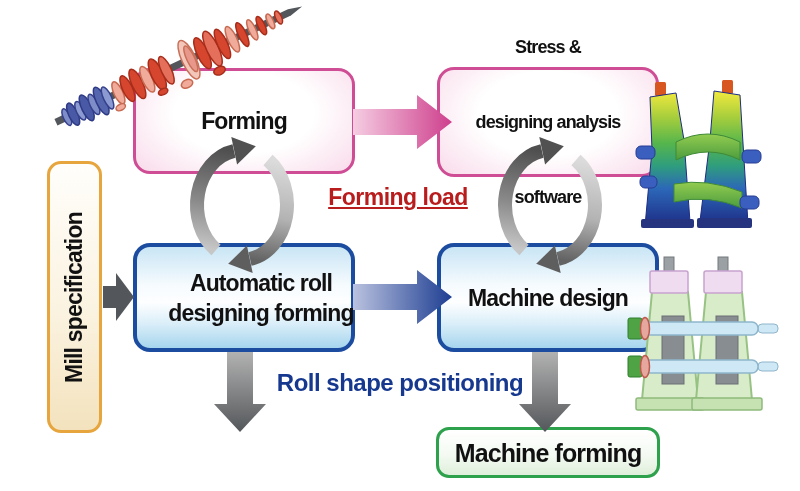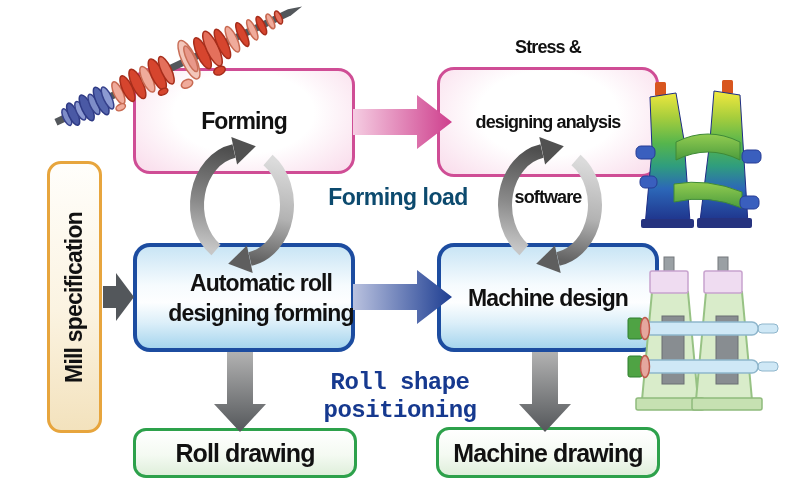--- a/index.html
+++ b/index.html
@@ -30,21 +30,21 @@
     border:3px solid #E7A53D;border-radius:14px;
     background:linear-gradient(180deg,#FFFEFB 0%,#FBF3E1 55%,#F3E2BD 100%);
   }
   .mill-inner{transform:rotate(-90deg);white-space:nowrap;font-weight:700;font-size:23px;letter-spacing:-0.8px;color:#111;}
 
   .f-main{font-size:23px;line-height:30px;letter-spacing:-0.9px;}
   .f-stress{font-size:18px;line-height:27px;letter-spacing:-0.9px;text-align:center;}
   .f-draw{font-size:25px;line-height:28px;letter-spacing:-0.9px;}
 
   .flabel{position:absolute;font-weight:700;text-align:center;}
-  .flabel-pink{color:#0c4a6e;font-size:23px;line-height:31px;letter-spacing:-0.5px;}
+  .flabel-pink{color:#b91c1c;font-size:23px;line-height:31px;letter-spacing:-0.5px;text-decoration:underline;}
   .flabel-blue{color:#16398F;font-size:24px;line-height:28px;letter-spacing:-0.5px;}
 
   .overlay{position:absolute;left:0;top:0;pointer-events:none;}
 </style>
 </head>
 <body>
 
 <div class="canvas">
 
   <div class="box box-mill" style="left:47px;top:161px;width:55px;height:272px;">
@@ -63,26 +63,23 @@
 
   <div class="box box-blue f-main" style="left:133px;top:243px;width:222px;height:109px;padding-left:34px;">
     <span class="ln">Automatic roll</span>
     <span class="ln">designing forming</span>
   </div>
 
   <div class="box box-blue f-main" style="left:437px;top:243px;width:222px;height:109px;">
     <span class="ln">Machine design</span>
   </div>
 
-  <div class="box box-green f-draw" style="left:133px;top:428px;width:224px;height:50px;">
-    <span class="ln">Roll drawing</span>
-  </div>
 
   <div class="box box-green f-draw" style="left:436px;top:427px;width:224px;height:51px;">
-    <span class="ln">Machine drawing</span>
+    <span class="ln">Machine forming</span>
   </div>
 
   <svg class="overlay" width="800" height="491" viewBox="0 0 800 491">
     <defs>
       <linearGradient id="gPinkArrow" gradientUnits="userSpaceOnUse" x1="353" y1="122" x2="452" y2="122">
         <stop offset="0" stop-color="#F5CDE2"></stop>
           <stop offset="1" stop-color="#CE3F8D"></stop>
       </linearGradient>
       <linearGradient id="gBlueArrow" gradientUnits="userSpaceOnUse" x1="353" y1="297" x2="452" y2="297">
         <stop offset="0" stop-color="#BAC2DF"></stop>
@@ -198,15 +195,15 @@
     <polygon points="227,352 253,352 253,404 266,404 240,432 214,404 227,404" fill="url(#gDown)"></polygon>
     <polygon points="532,352 558,352 558,404 571,404 545,432 519,404 532,404" fill="url(#gDown)"></polygon>
 
     <use href="#cycle" transform="translate(242,205)"></use>
     <use href="#cycle" transform="translate(550,205)"></use>
   </svg>
 
   <div class="flabel flabel-pink" style="left:298px;top:182px;width:200px;">
     <span class="ln" style="display:block;">Forming load</span>
   </div>
-  <div class="flabel flabel-blue" style="left:268px;top:369px;width:264px;font-family:Liberation Mono, monospace;">Roll shape positioning</div>
+  <div class="flabel flabel-blue" style="left:268px;top:369px;width:264px;">Roll shape positioning</div>
 
 </div>
 
 </body></html>

